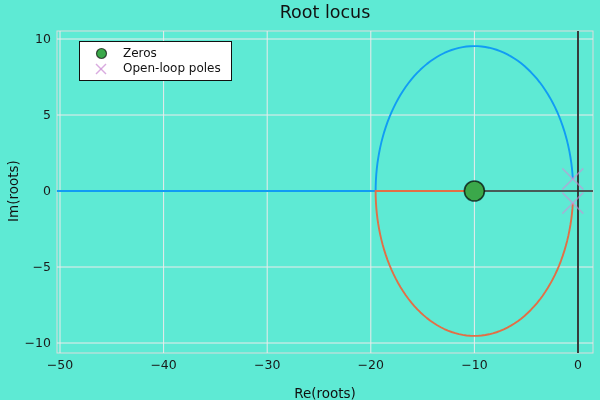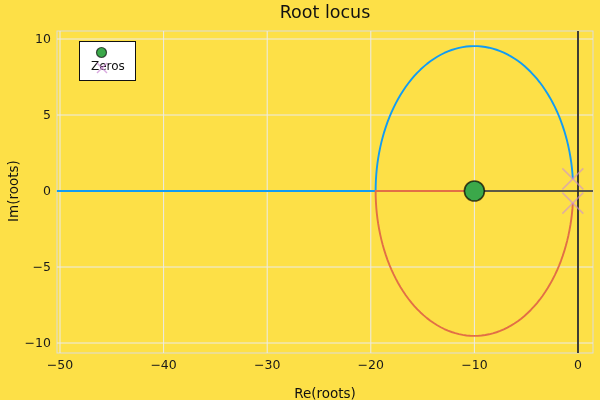--- a/index.html
+++ b/index.html
@@ -1,17 +1,17 @@
 <!DOCTYPE html>
 <html><head>
 <meta charset="utf-8">
 <style>
   html,body{margin:0;padding:0;background:#ffffff;}
   .figure{
-    position:relative;width:600px;height:400px;background:#fde047;
+    position:relative;width:600px;height:400px;background:#5eead4;
     font-family:"DejaVu Sans","Liberation Sans",sans-serif;overflow:hidden;
   }
   .chart-title{
     position:absolute;left:57px;top:2px;width:536px;text-align:center;
     font-size:17.5px;color:#111;white-space:nowrap;
   }
   .xaxis-label{
     position:absolute;left:57px;top:378px;width:536px;text-align:center;
     font-size:13.5px;color:#111;margin-top:7px;
   }
@@ -21,21 +21,21 @@
   }
   .yaxis-label > span{
     display:inline-block;transform:translate(-50%,-50%) rotate(-90deg);
     white-space:nowrap;
   }
   svg.plot{position:absolute;left:0;top:0;}
   .legend{
     position:absolute;left:79px;top:41px;background:#ffffff;
     border:1.5px solid #111;padding:4px 10px 4px 11px;
   }
-  .legend-row{display:flex;align-items:center;height:15px;flex-direction:column;}
+  .legend-row{display:flex;align-items:center;height:15px;}
   .legend-marker{width:20px;display:flex;justify-content:center;margin-right:12px;}
   .legend-label{font-size:12px;color:#111;white-space:nowrap;line-height:15px;}
 </style>
 </head>
 <body>
 
 <div class="figure">
   <div class="chart-title">Root locus</div>
 
   <svg class="plot" width="600" height="400" id="plot-svg">
@@ -82,20 +82,21 @@
       </span>
       <span class="legend-label">Zeros</span>
     </div>
     <div class="legend-row">
       <span class="legend-marker">
         <svg width="14" height="14">
           <line x1="2" y1="2" x2="12" y2="12" stroke="#cd8fd6" stroke-width="1.4" opacity="0.75"></line>
           <line x1="2" y1="12" x2="12" y2="2" stroke="#cd8fd6" stroke-width="1.4" opacity="0.75"></line>
         </svg>
       </span>
+      <span class="legend-label">Open-loop poles</span>
     </div>
   </div>
 
   <div class="xaxis-label">Re(roots)</div>
   <div class="yaxis-label">
     <span>Im(roots)</span>
   </div>
 </div>
 
 </body></html>

